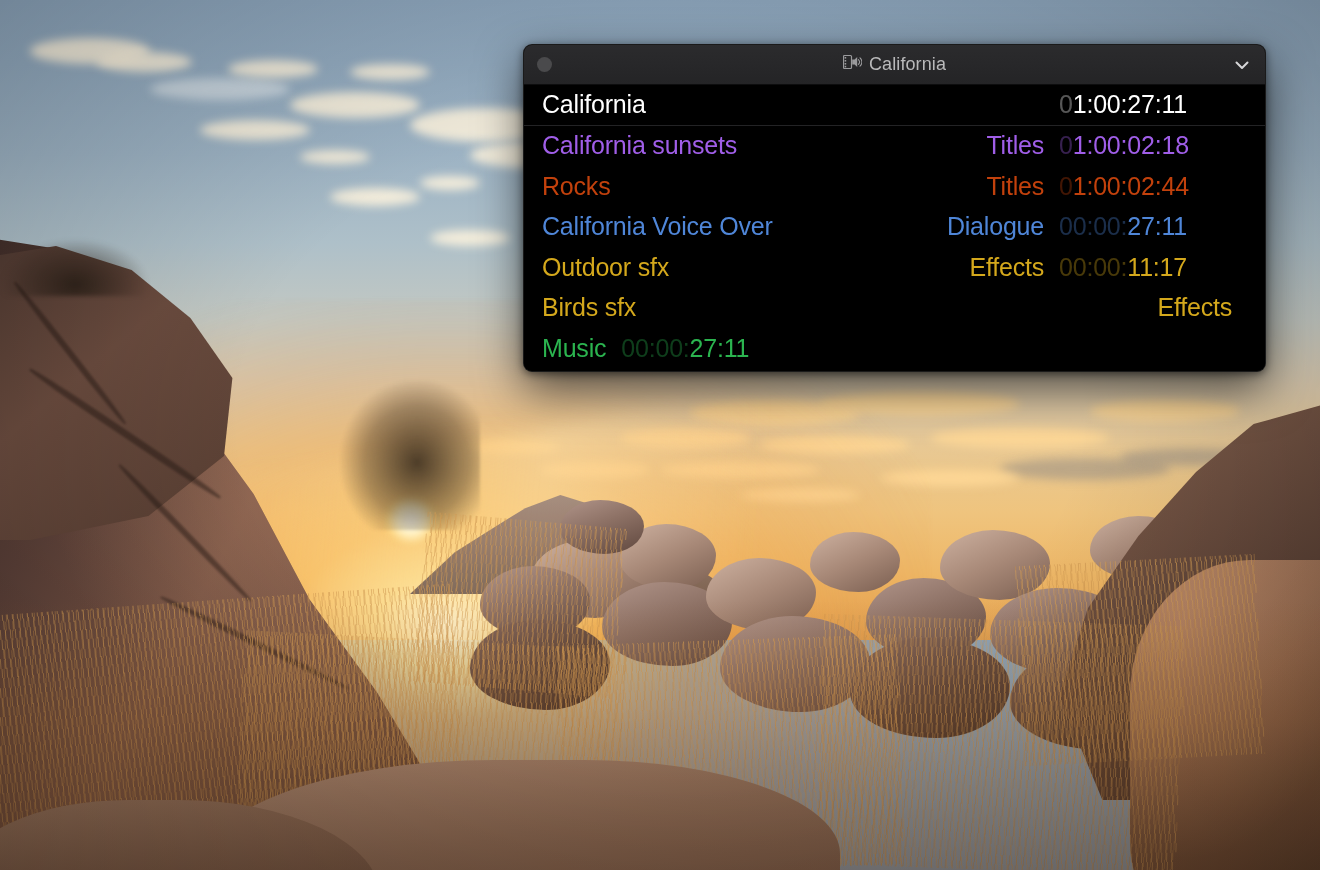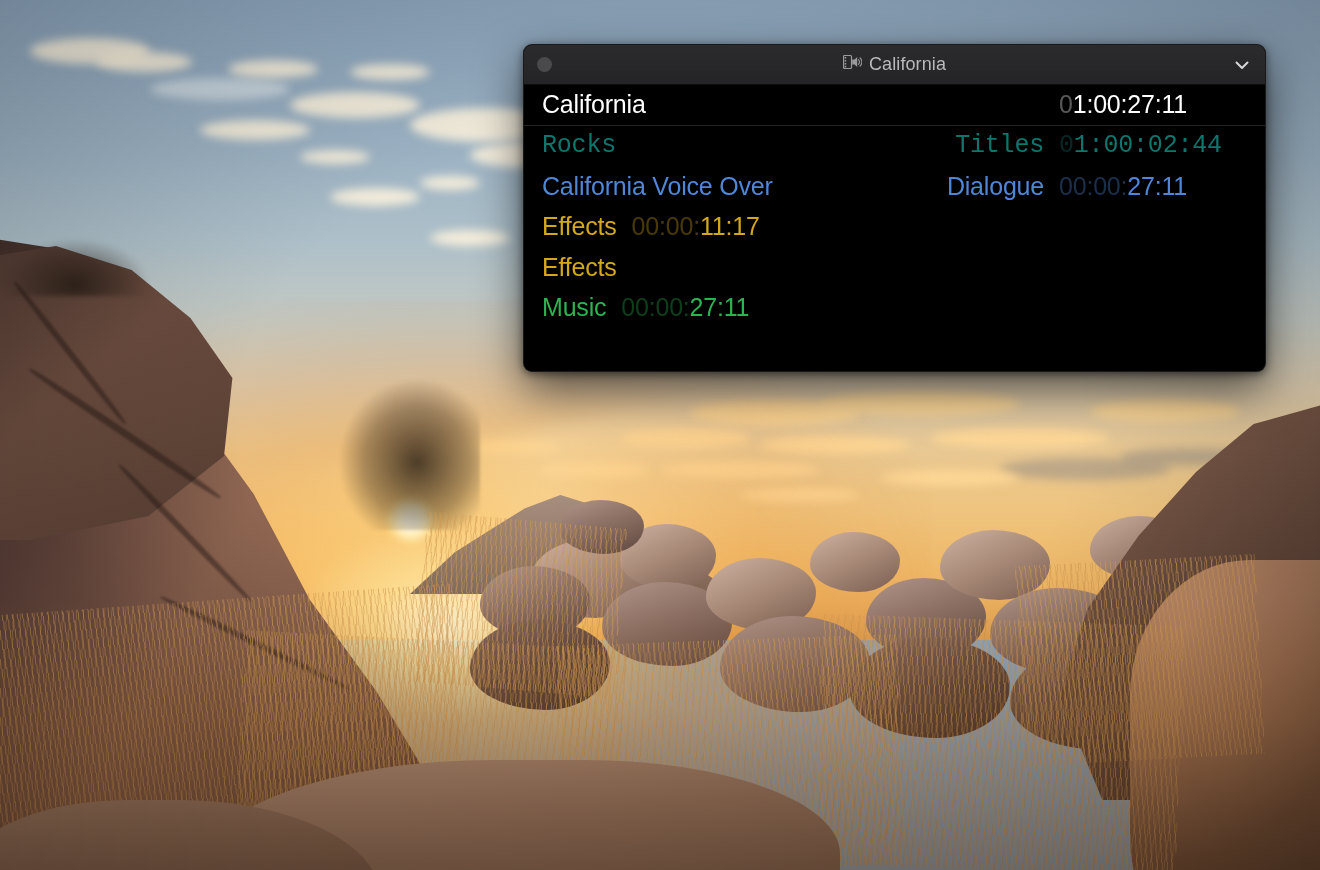--- a/index.html
+++ b/index.html
@@ -405,39 +405,46 @@
   </div>
 
   <div class="rows">
 
     <div class="row header" style="color:#ffffff;">
       <span class="name">California</span>
       <span class="role"></span>
       <span class="tc"><span class="dim">0</span><span>1:00:27:11</span></span>
     </div>
 
-
-    <div class="row" style="color: #0f766e; font-family: Liberation Mono, monospace;">
+    <div class="row" style="color: rgb(160, 94, 232);">
+      <span class="name">California sunsets</span>
+      <span class="role">Titles</span>
+      <span class="tc"><span class="dim">0</span><span>1:00:02:18</span></span>
+    </div>
+
+    <div class="row" style="color: #c2410c;">
       <span class="name">Rocks</span>
       <span class="role">Titles</span>
       <span class="tc"><span class="dim">0</span><span>1:00:02:44</span></span>
     </div>
 
     <div class="row" style="color: rgb(79, 134, 216);">
       <span class="name">California Voice Over</span>
       <span class="role">Dialogue</span>
       <span class="tc"><span class="dim">00:00:</span><span>27:11</span></span>
     </div>
 
     <div class="row" style="color: rgb(212, 168, 28);">
+      <span class="name">Outdoor sfx</span>
       <span class="role">Effects</span>
       <span class="tc"><span class="dim">00:00:</span><span>11:17</span></span>
     </div>
 
     <div class="row" style="color: rgb(212, 168, 28);">
+      <span class="name">Birds sfx</span>
       <span class="role">Effects</span>
     </div>
 
     <div class="row" style="color: rgb(43, 180, 79);">
       <span class="role">Music</span>
       <span class="tc"><span class="dim">00:00:</span><span>27:11</span></span>
     </div>
 
   </div>
 </div>

